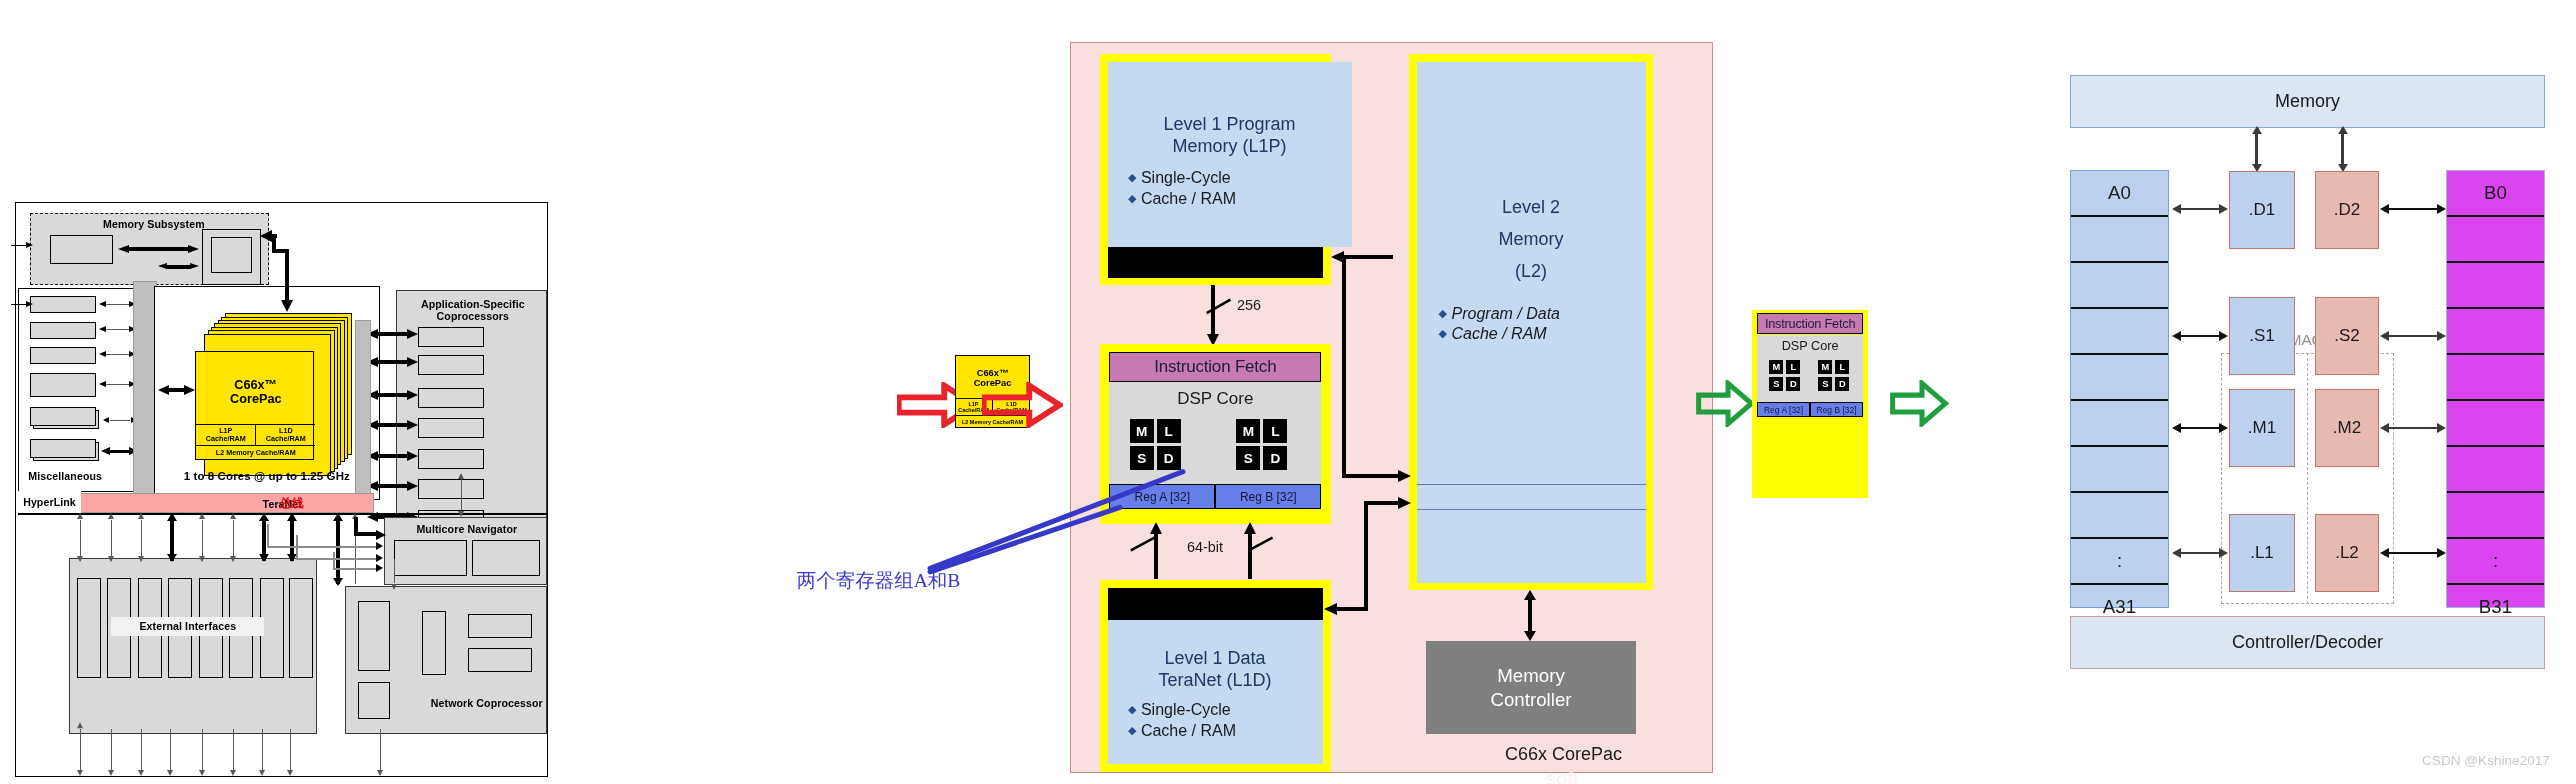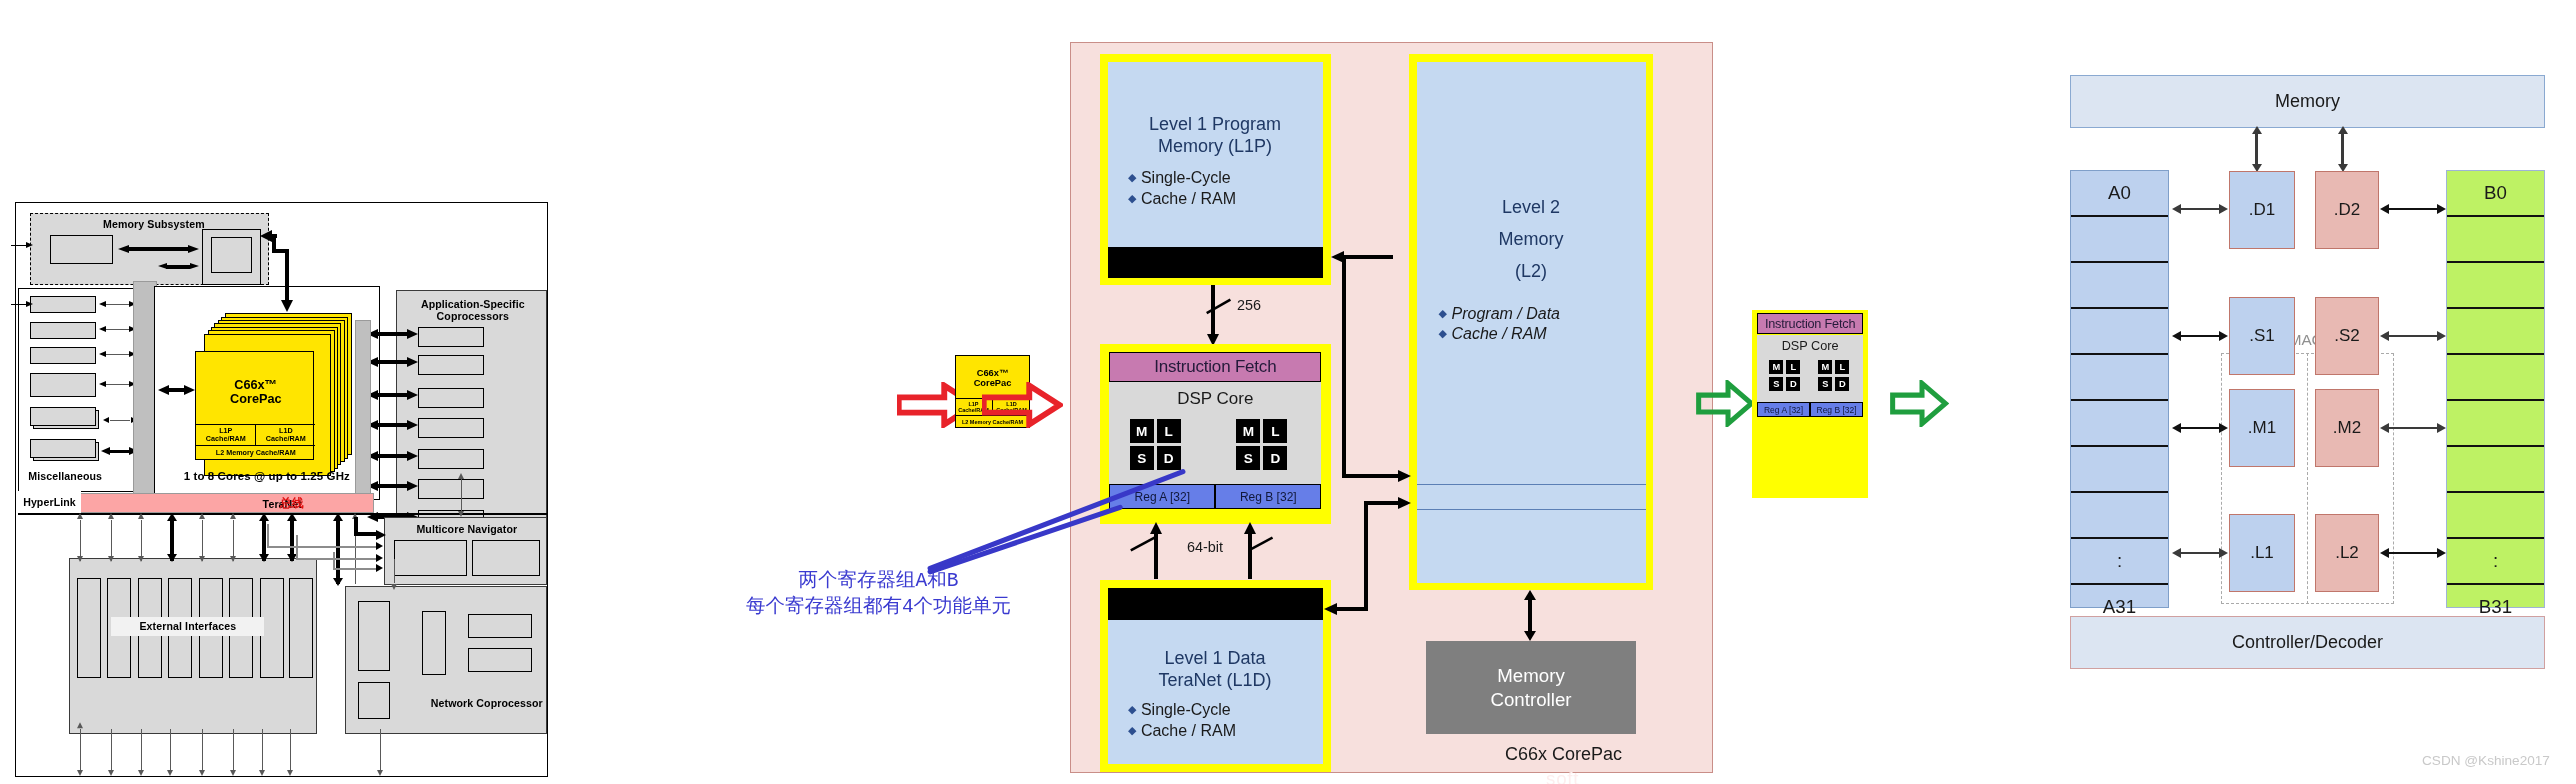--- a/index.html
+++ b/index.html
@@ -43,31 +43,31 @@
   .dspcore-body{background:#d9d9d9;}
   .dsp-title{color:#1a1a1a;font-size:17px;}
   .unit{background:#000;color:#fff;font-weight:bold;font-size:13.6px;}
   .regbar{background:#667ee8;border:1.3px solid #000;color:#11183a;font-size:12px;}
   .memctrl{background:#7f7f7f;color:#fff;font-size:18.7px;line-height:1.25;}
   .pin-lbl{color:#1a1a1a;font-size:14.4px;}
   .bitlbl{color:#1a1a1a;font-size:14.4px;}
 
   
   .cn-note{color:#3a3ad0;font-size:19.5px;line-height:1.35;white-space:nowrap;
-           font-family:Liberation Mono, monospace;}
+           font-family:Liberation Serif, serif;}
 
   
   #dsp3{left:1752px;top:310px;width:116px;height:188px;background:#ffff00;padding:2.5px;}
 
   
   #right-panel{left:2070px;top:75px;width:475px;height:679px;}
   .rp-mem{background:#dce5f2;border:1.3px solid #8aa9d1;color:#1a1a1a;font-size:18px;}
   .rp-ctrl{background:#dce5f2;border:1.3px solid #d0a0a0;color:#1a1a1a;font-size:18px;}
   .regfileA{background:#bdd1ee;border:1.3px solid #7f9fc9;}
-  .regfileB{background:#bef264;border:1.3px solid #9fb4d6;}
+  .regfileB{background:#d946ef;border:1.3px solid #9fb4d6;}
   .regrow{border-bottom:2.1px solid #111;}
   .regrow:last-child{border-bottom:0;}
   .regtxt{font-size:18.7px;color:#1a1a1a;}
   .fuA{background:#bdd1ee;border:1.3px solid #c0766b;color:#1a1a1a;font-size:17px;}
   .fuB{background:#e8b9b3;border:1.3px solid #c0766b;color:#1a1a1a;font-size:17px;}
   .macbox{border:1.3px dashed #aaa;}
   .maclbl{color:#8f8f8f;font-size:15.3px;}
 
   .wm{color:#c9c9c9;font-size:13.6px;}
   .softmark{color:#fdeeee;font-size:18.7px;letter-spacing:0.8px;}
@@ -439,21 +439,21 @@
   </div>
 </div>
 
 <svg class="abs" style="left:982px;top:382px;width:81px;height:46px;" viewBox="0 0 96 54">
   <polygon points="2,18 56,18 56,4 92,27 56,50 56,36 2,36" fill="none" stroke="#e8232a" stroke-width="7"></polygon>
 </svg>
 
 <div class="abs" id="pink-panel">
 
   <div class="abs yellowbox" style="left:29px;top:11px;width:231px;height:231px;">
-    <div class="abs bluebox ctr col" style="left:7.6px;top:7.6px;width:215px;height:185px;padding-top:16px;">
+    <div class="abs bluebox ctr col" style="left:7.6px;top:7.6px;width:244px;height:185px;padding-top:16px;">
       <div style="text-align:center;">
         <div class="blu-title">Level 1 Program</div>
         <div class="blu-title">Memory (L1P)</div>
       </div>
       <div style="margin-top:10.2px;width:100%;padding-left:20.4px;box-sizing:border-box;">
         <div class="blu-bullet"><b>◆</b> <span>Single-Cycle</span></div>
         <div class="blu-bullet"><b>◆</b> <span>Cache / RAM</span></div>
       </div>
     </div>
     <div class="abs blackbar" style="left:7.6px;top:193px;width:215px;height:30.5px;"></div>
@@ -579,21 +579,20 @@
   <div class="abs" style="left:434px;top:701px;">
     <span style="font-size:18px;color:#1a1a1a;">C66x CorePac</span>
   </div>
   <div class="abs" style="left:475px;top:725px;">
     <span class="softmark">soft</span>
   </div>
 </div>
 
 <div class="abs" style="left:679px;top:568px;width:399px;height:76px;text-align:center;">
   <div class="cn-note">两个寄存器组A和B</div>
-  <div class="cn-note">每个寄存器组都有4个功能单元</div>
 </div>
 <svg class="abs" style="left:925px;top:458px;width:263px;height:119px;" viewBox="0 0 310 140">
   <line x1="6" y1="130" x2="304" y2="16" stroke="#3838c8" stroke-width="6" stroke-linecap="round"></line>
   <line x1="6" y1="134" x2="230" y2="58" stroke="#3838c8" stroke-width="6" stroke-linecap="round"></line>
 </svg>
 
 <svg class="abs" style="left:1696px;top:380px;width:59px;height:47px;" viewBox="0 0 70 56">
   <polygon points="3,18 38,18 38,4 66,28 38,52 38,38 3,38" fill="none" stroke="#1f9e3e" stroke-width="6"></polygon>
 </svg>
 

